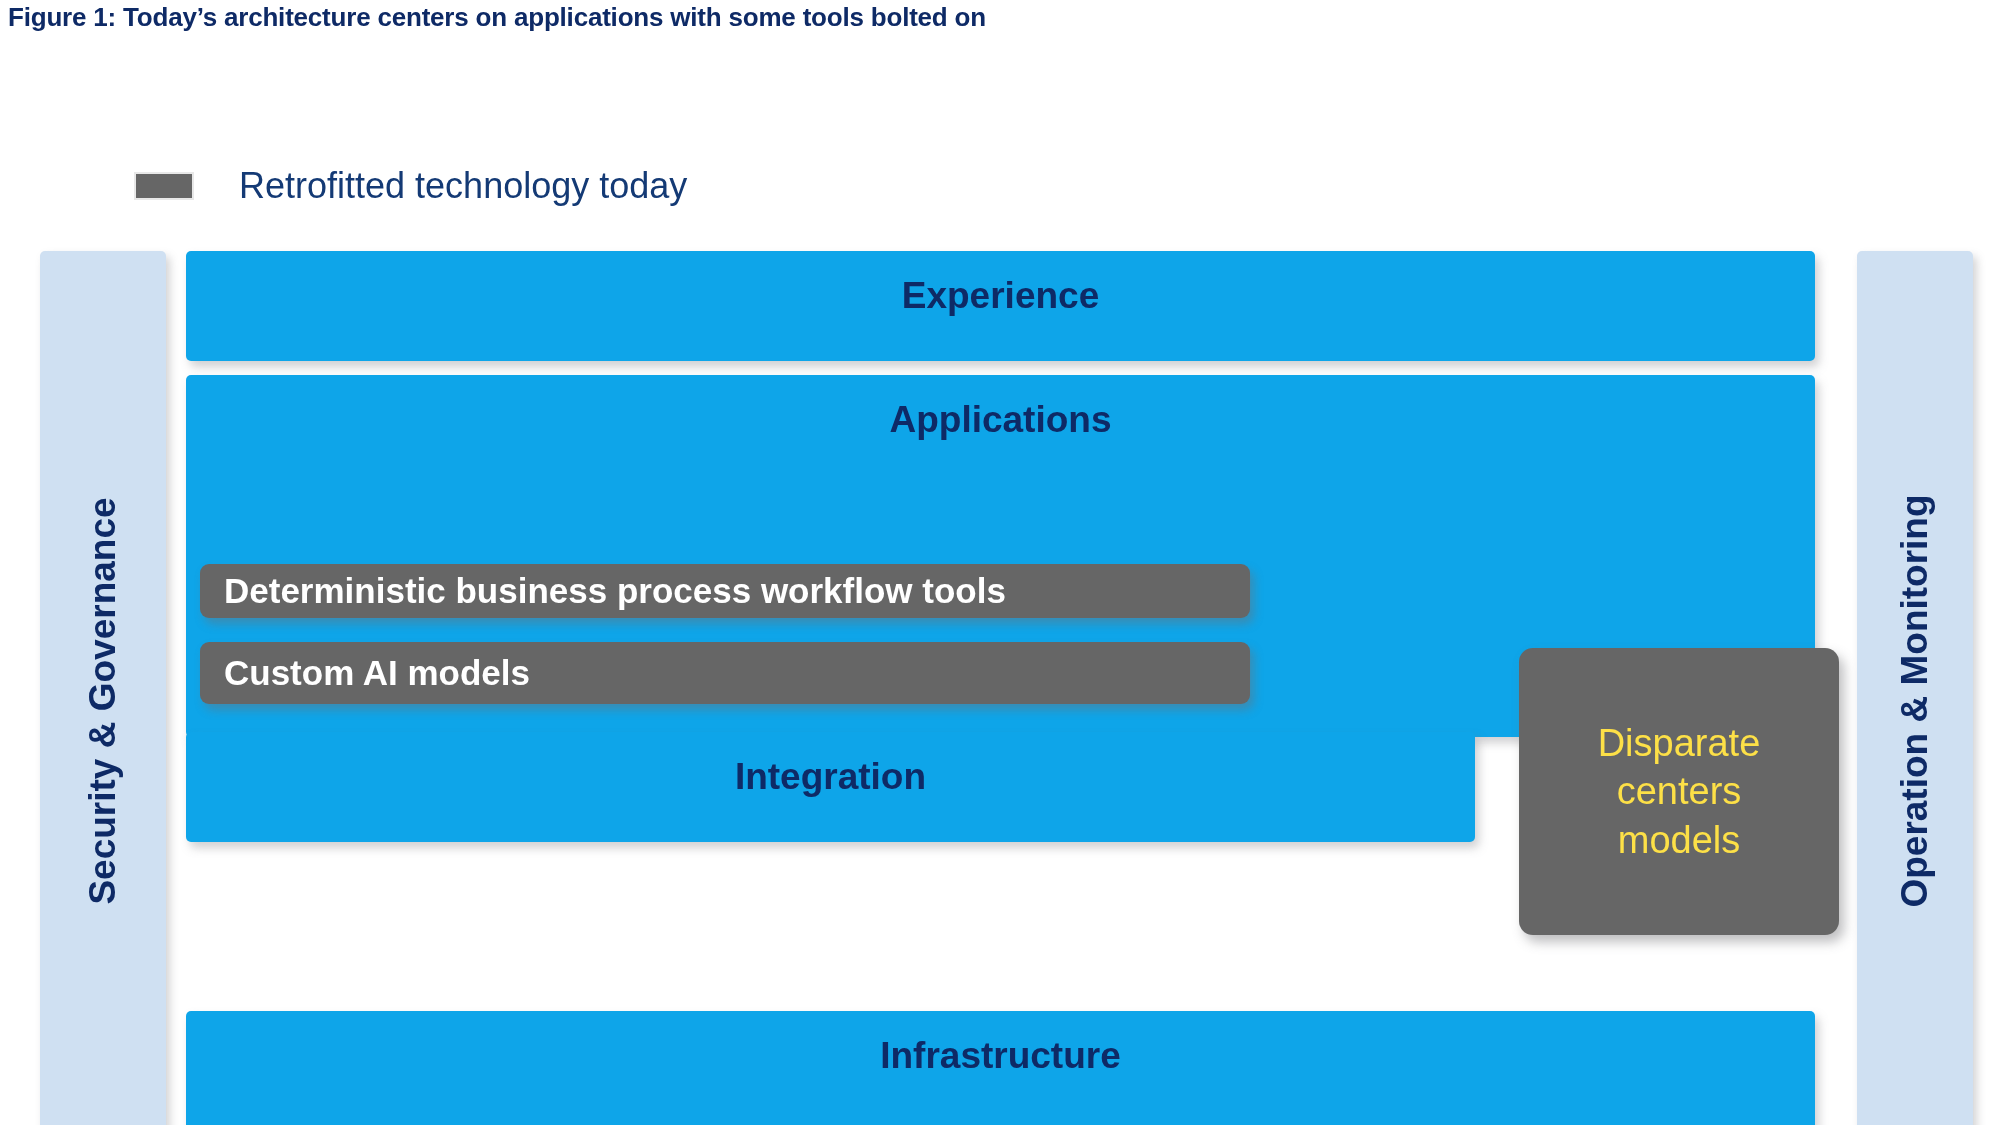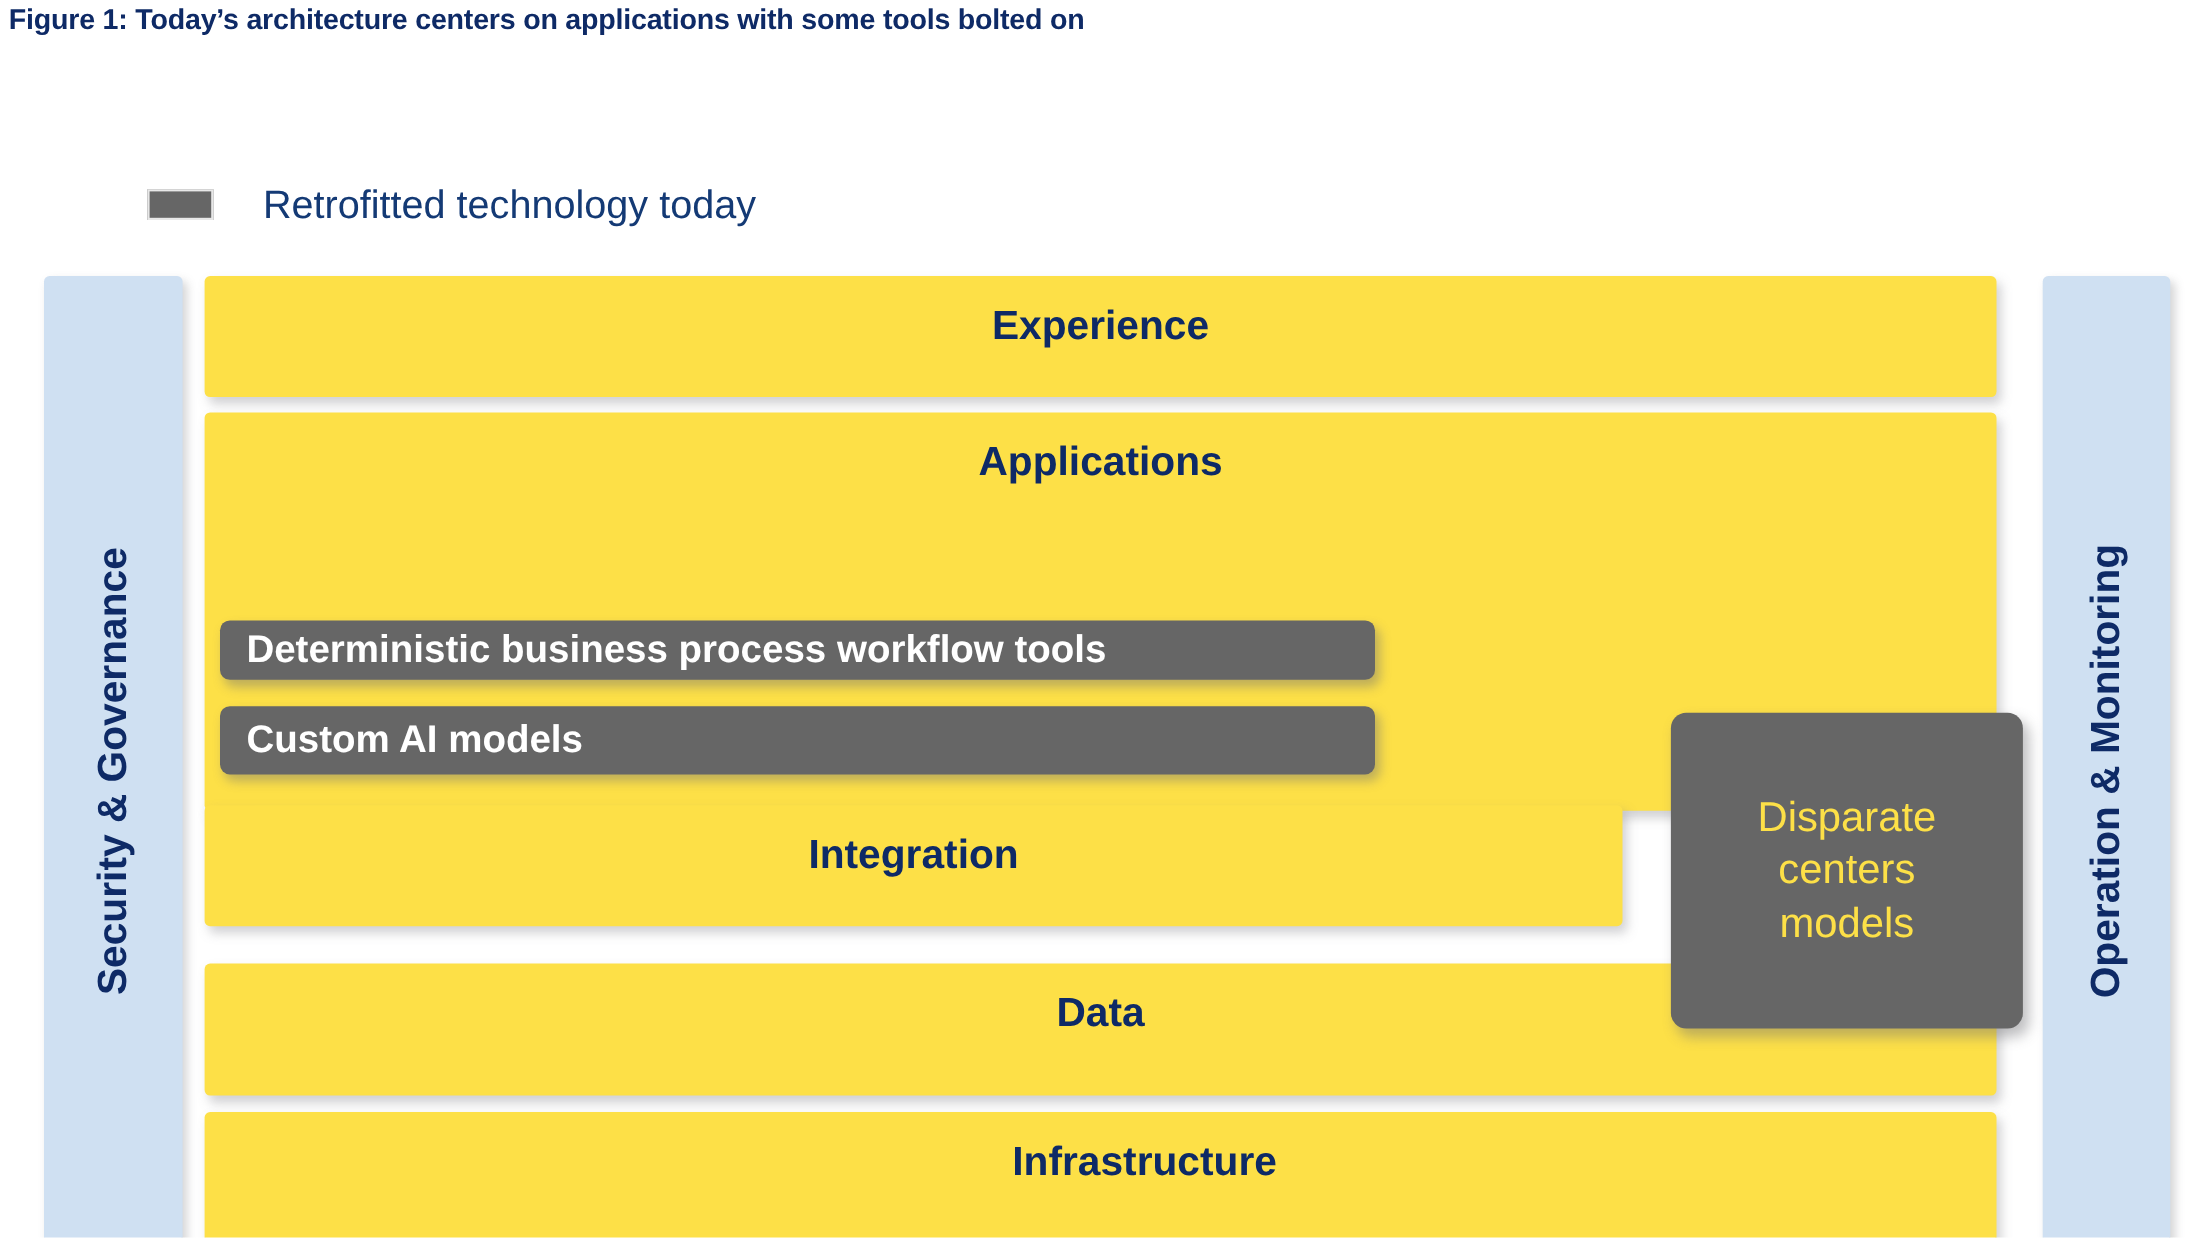--- a/index.html
+++ b/index.html
@@ -80,21 +80,21 @@
     white-space: nowrap;
     font-size: 37px;
     font-weight: bold;
     color: #0e2a66;
   }
 
   
   .band {
     position: absolute;
     left: 186px;
-    background: #fde047;
+    background: #0ea5e9;
     border-radius: 5px;
     box-shadow: 4px 6px 10px rgba(120,120,125,0.34);
   }
   .band-label {
     position: absolute;
     left: 0;
     width: 100%;
     text-align: center;
     font-size: 37px;
     font-weight: bold;
@@ -105,21 +105,21 @@
   .band-experience     { top: 251px;  width: 1629px; height: 110px; }
   .band-applications   { top: 375px;  width: 1629px; height: 362px; }
   .band-integration    { top: 732px;  width: 1289px; height: 110px; }
   .band-data           { top: 876px;  width: 1629px; height: 120px; }
   .band-infrastructure { top: 1011px; width: 1629px; height: 140px; }
 
   .band-experience     .band-label { top: 24px;  }
   .band-applications   .band-label { top: 24px;  }
   .band-integration    .band-label { top: 24px;  }
   .band-data           .band-label { top: 24px;  }
-  .band-infrastructure .band-label { top: 24px; margin-left: 40px;  }
+  .band-infrastructure .band-label { top: 24px;  }
 
   
   .band-experience     .band-label,
   .band-applications   .band-label,
   .band-data           .band-label,
   .band-infrastructure .band-label { padding-right: 40px; }
   .band-integration    .band-label { padding-right: 0px; }
 
   
   .pill {
@@ -186,23 +186,20 @@
   </div>
 
   <div class="band band-applications">
     <div class="band-label">Applications</div>
   </div>
 
   <div class="band band-integration">
     <div class="band-label">Integration</div>
   </div>
 
-  <div class="band band-data">
-    <div class="band-label">Data</div>
-  </div>
 
   <div class="band band-infrastructure">
     <div class="band-label">Infrastructure</div>
   </div>
 
   <div class="pill pill-workflow">
     <div class="pill-text">Deterministic business process workflow tools</div>
   </div>
 
   <div class="pill pill-models">

